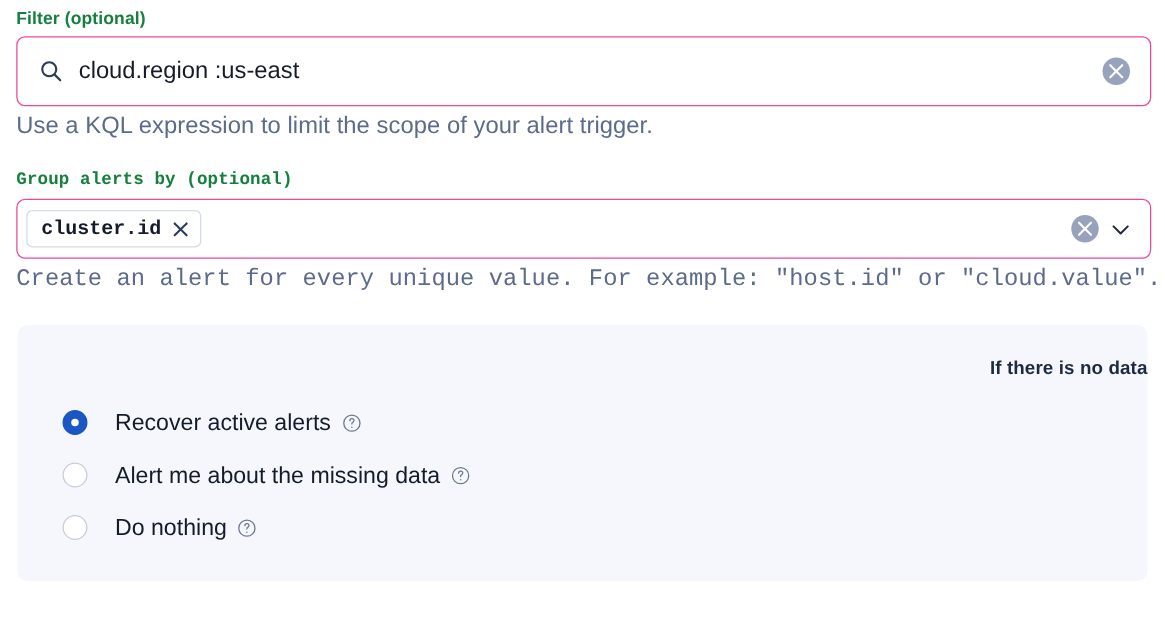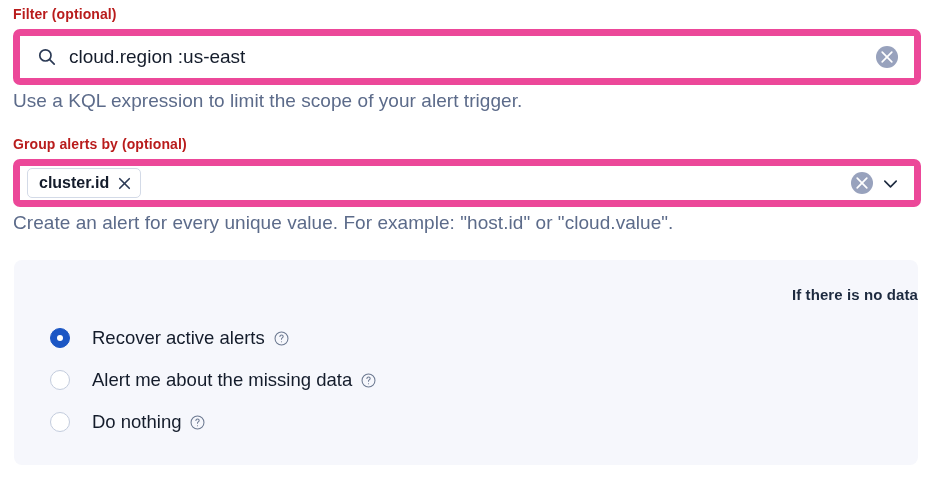--- a/index.html
+++ b/index.html
@@ -9,41 +9,41 @@
     background: #ffffff;
     font-family: "Liberation Sans", sans-serif;
     -webkit-font-smoothing: antialiased;
   }
   .page { position: relative; width: 932px; height: 501px; overflow: hidden; }
 
   
   .field-label {
     font-size: 14px;
     font-weight: 700;
-    color: #b91c1c;
+    color: #15803d;
     line-height: 16px;
     margin: 0 0 7px 13px;
     letter-spacing: 0.1px;
   }
   .help-text {
     font-size: 19px;
     color: #5c6b8a;
     line-height: 18px;
     margin: 7px 0 0 13px;
     letter-spacing: 0.05px;
   }
 
   
   .input-shell {
     position: relative;
     margin-left: 13px;
     width: 908px;
     height: 56px;
     background: #ffffff;
-    border: 7px solid #ec4899;
+    border: 1px solid #ec4899;
     border-radius: 7px;
     display: flex;
     align-items: center;
   }
   .input-shell.combo { height: 48px; }
   .search-icon {
     width: 20px; height: 20px;
     margin-left: 17px;
     flex: 0 0 auto;
     color: #2b3a55;
@@ -157,21 +157,21 @@
   .help-icon {
     width: 15px; height: 15px;
     margin-left: 9px;
     color: #6b7890;
     display: block;
     flex: 0 0 auto;
   }
 
   
   .block-filter { padding-top: 6px; }
-  .block-group  { padding-top: 26px; }
+  .block-group  { padding-top: 26px; font-family: Liberation Mono, monospace; }
   .block-panel  { padding-top: 28px; }
 </style>
 </head>
 <body>
 
 <div class="page">
 
   <div class="block-filter">
     <div class="field-label">Filter (optional)</div>
 

